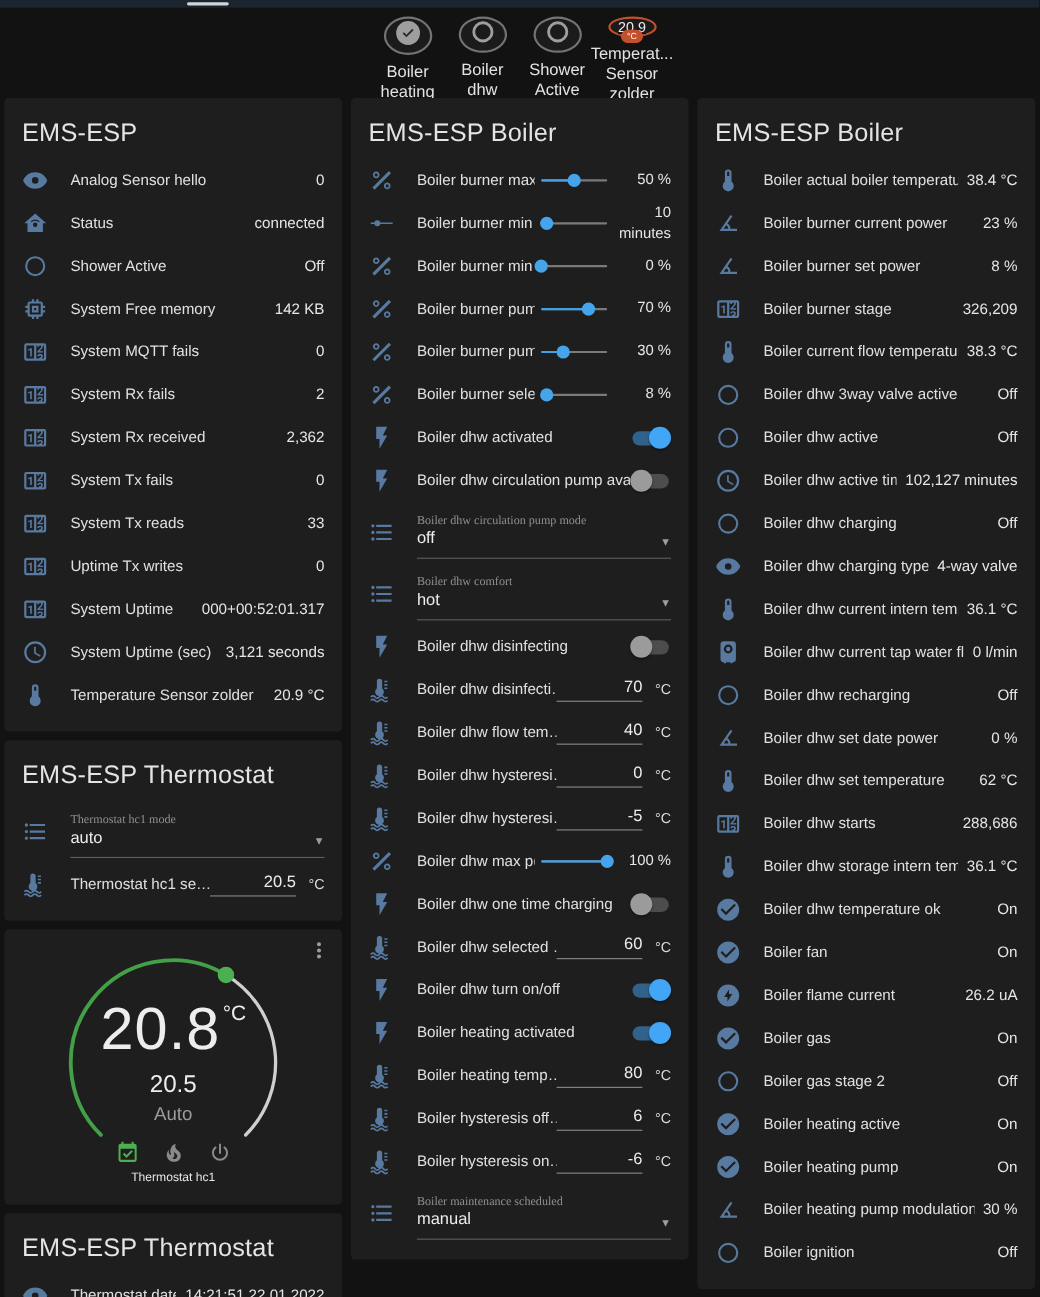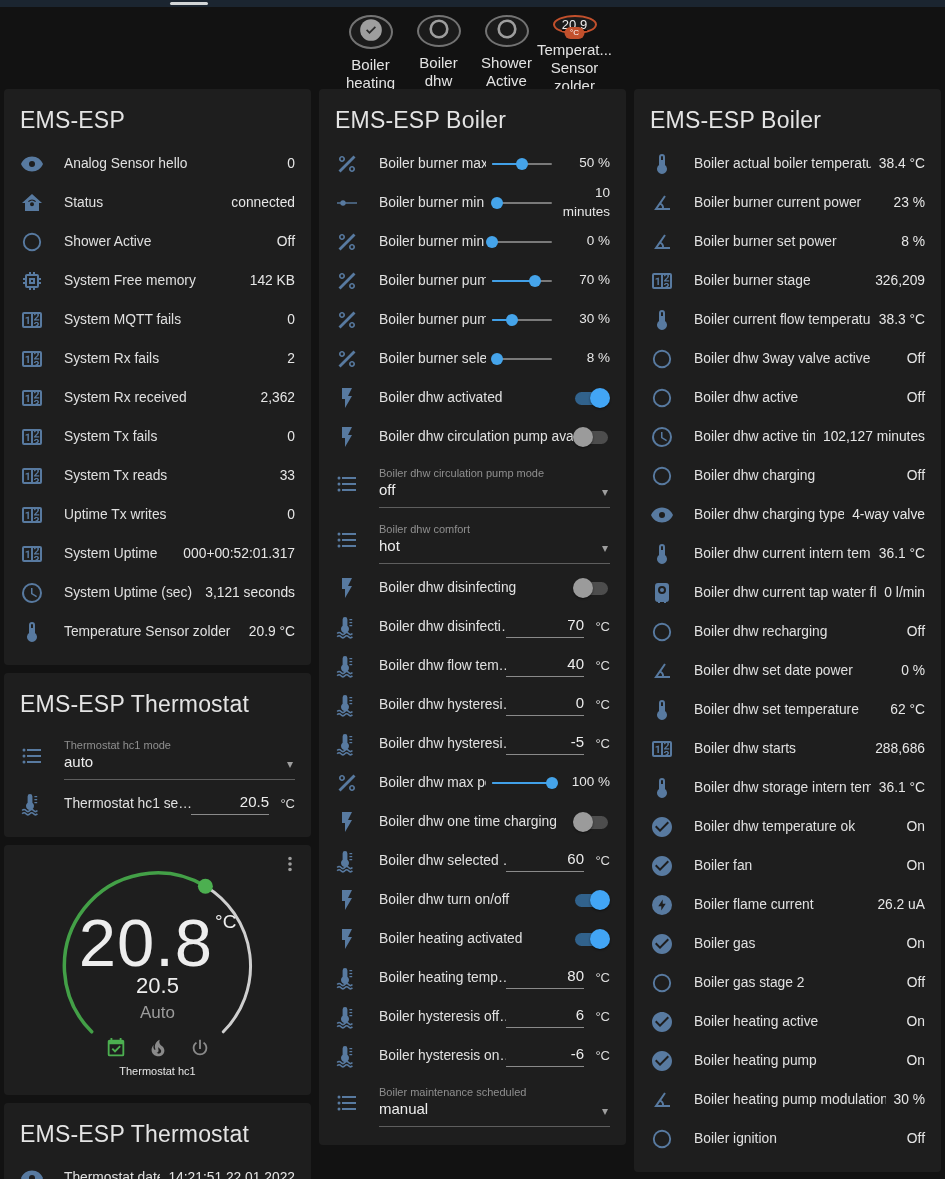--- a/index.html
+++ b/index.html
@@ -30,33 +30,33 @@
   .slider .knob{position:absolute;top:1.5px;width:12px;height:12px;border-radius:50%;background:#45a4ea;}
   .slider-value{width:58px;flex:0 0 58px;color:#e6e6e6;font-size:13.5px;font-weight:500;text-align:right;line-height:1.35;}
   .toggle{width:37px;flex:0 0 37px;height:20px;position:relative;margin-left:auto;}
   .toggle .tr{position:absolute;top:4px;left:2px;right:2px;height:13px;border-radius:7px;background:#4d4d4d;}
   .toggle.on .tr{background:#31628c;}
   .toggle .kn{position:absolute;top:0;width:20px;height:20px;border-radius:50%;background:#9b9b9b;box-shadow:0 1px 2px rgba(0,0,0,.5);}
   .toggle .kn{right:auto;left:0;}
   .toggle.on .kn{left:auto;right:0;background:#42a5f5;}
   .row.select-row{min-height:56px;align-items:center;}
   .sel-body{flex:1;min-width:0;position:relative;padding:2px 0 8px 0;border-bottom:1px solid #5e5e5e;}
-  .sel-label{color:#8f8f8f;font-size:11px;margin-bottom:3px;}
+  .sel-label{color:#8f8f8f;font-size:11px;margin-bottom:3px;font-family:Liberation Serif, serif;}
   .sel-value{color:#ededed;font-size:15px;}
   .sel-caret{position:absolute;right:2px;bottom:8px;color:#9e9e9e;font-size:12px;}
   .num-box{width:78px;flex:0 0 78px;border-bottom:1px solid #8a8a8a;text-align:right;color:#ececec;
     font-size:15px;padding-bottom:4px;}
   .num-unit{width:26px;flex:0 0 26px;color:#dcdcdc;font-size:13px;text-align:right;}
   
   .thermo{position:relative;height:250px;padding:0;}
   .thermo .menu{position:absolute;top:8px;right:8px;width:24px;height:24px;color:#9e9e9e;}
   .thermo .menu svg{width:22px;height:22px;fill:currentColor;}
   .thermo svg.dial{position:absolute;left:0;top:8px;}
   .t-current{position:absolute;top:64px;left:0;width:100%;display:flex;justify-content:center;align-items:flex-start;color:#ededed;}
-  .t-current .num{font-size:67px;font-weight:400;letter-spacing:1px;line-height:1;text-align:right;}
+  .t-current .num{font-size:54px;font-weight:400;letter-spacing:1px;line-height:1;text-align:right;}
   .t-current .unit{font-size:19px;margin-top:2px;margin-left:2px;}
   .t-target{position:absolute;top:128px;left:0;width:100%;text-align:center;color:#ededed;font-size:22px;font-weight:500;}
   .t-mode{position:absolute;top:158px;left:0;width:100%;text-align:center;color:#9c9c9c;font-size:17px;}
   .t-icons{position:absolute;top:192px;left:0;width:100%;display:flex;justify-content:center;gap:20px;}
   .t-icons .mi{width:22px;height:22px;color:#8a8a8a;}
   .t-icons .mi svg{width:22px;height:22px;fill:currentColor;}
   .t-icons .mi.active{color:#4caf50;}
   .t-name{position:absolute;top:220px;left:0;width:100%;text-align:center;color:#e6e6e6;font-size:11px;}
 </style>
 </head>

